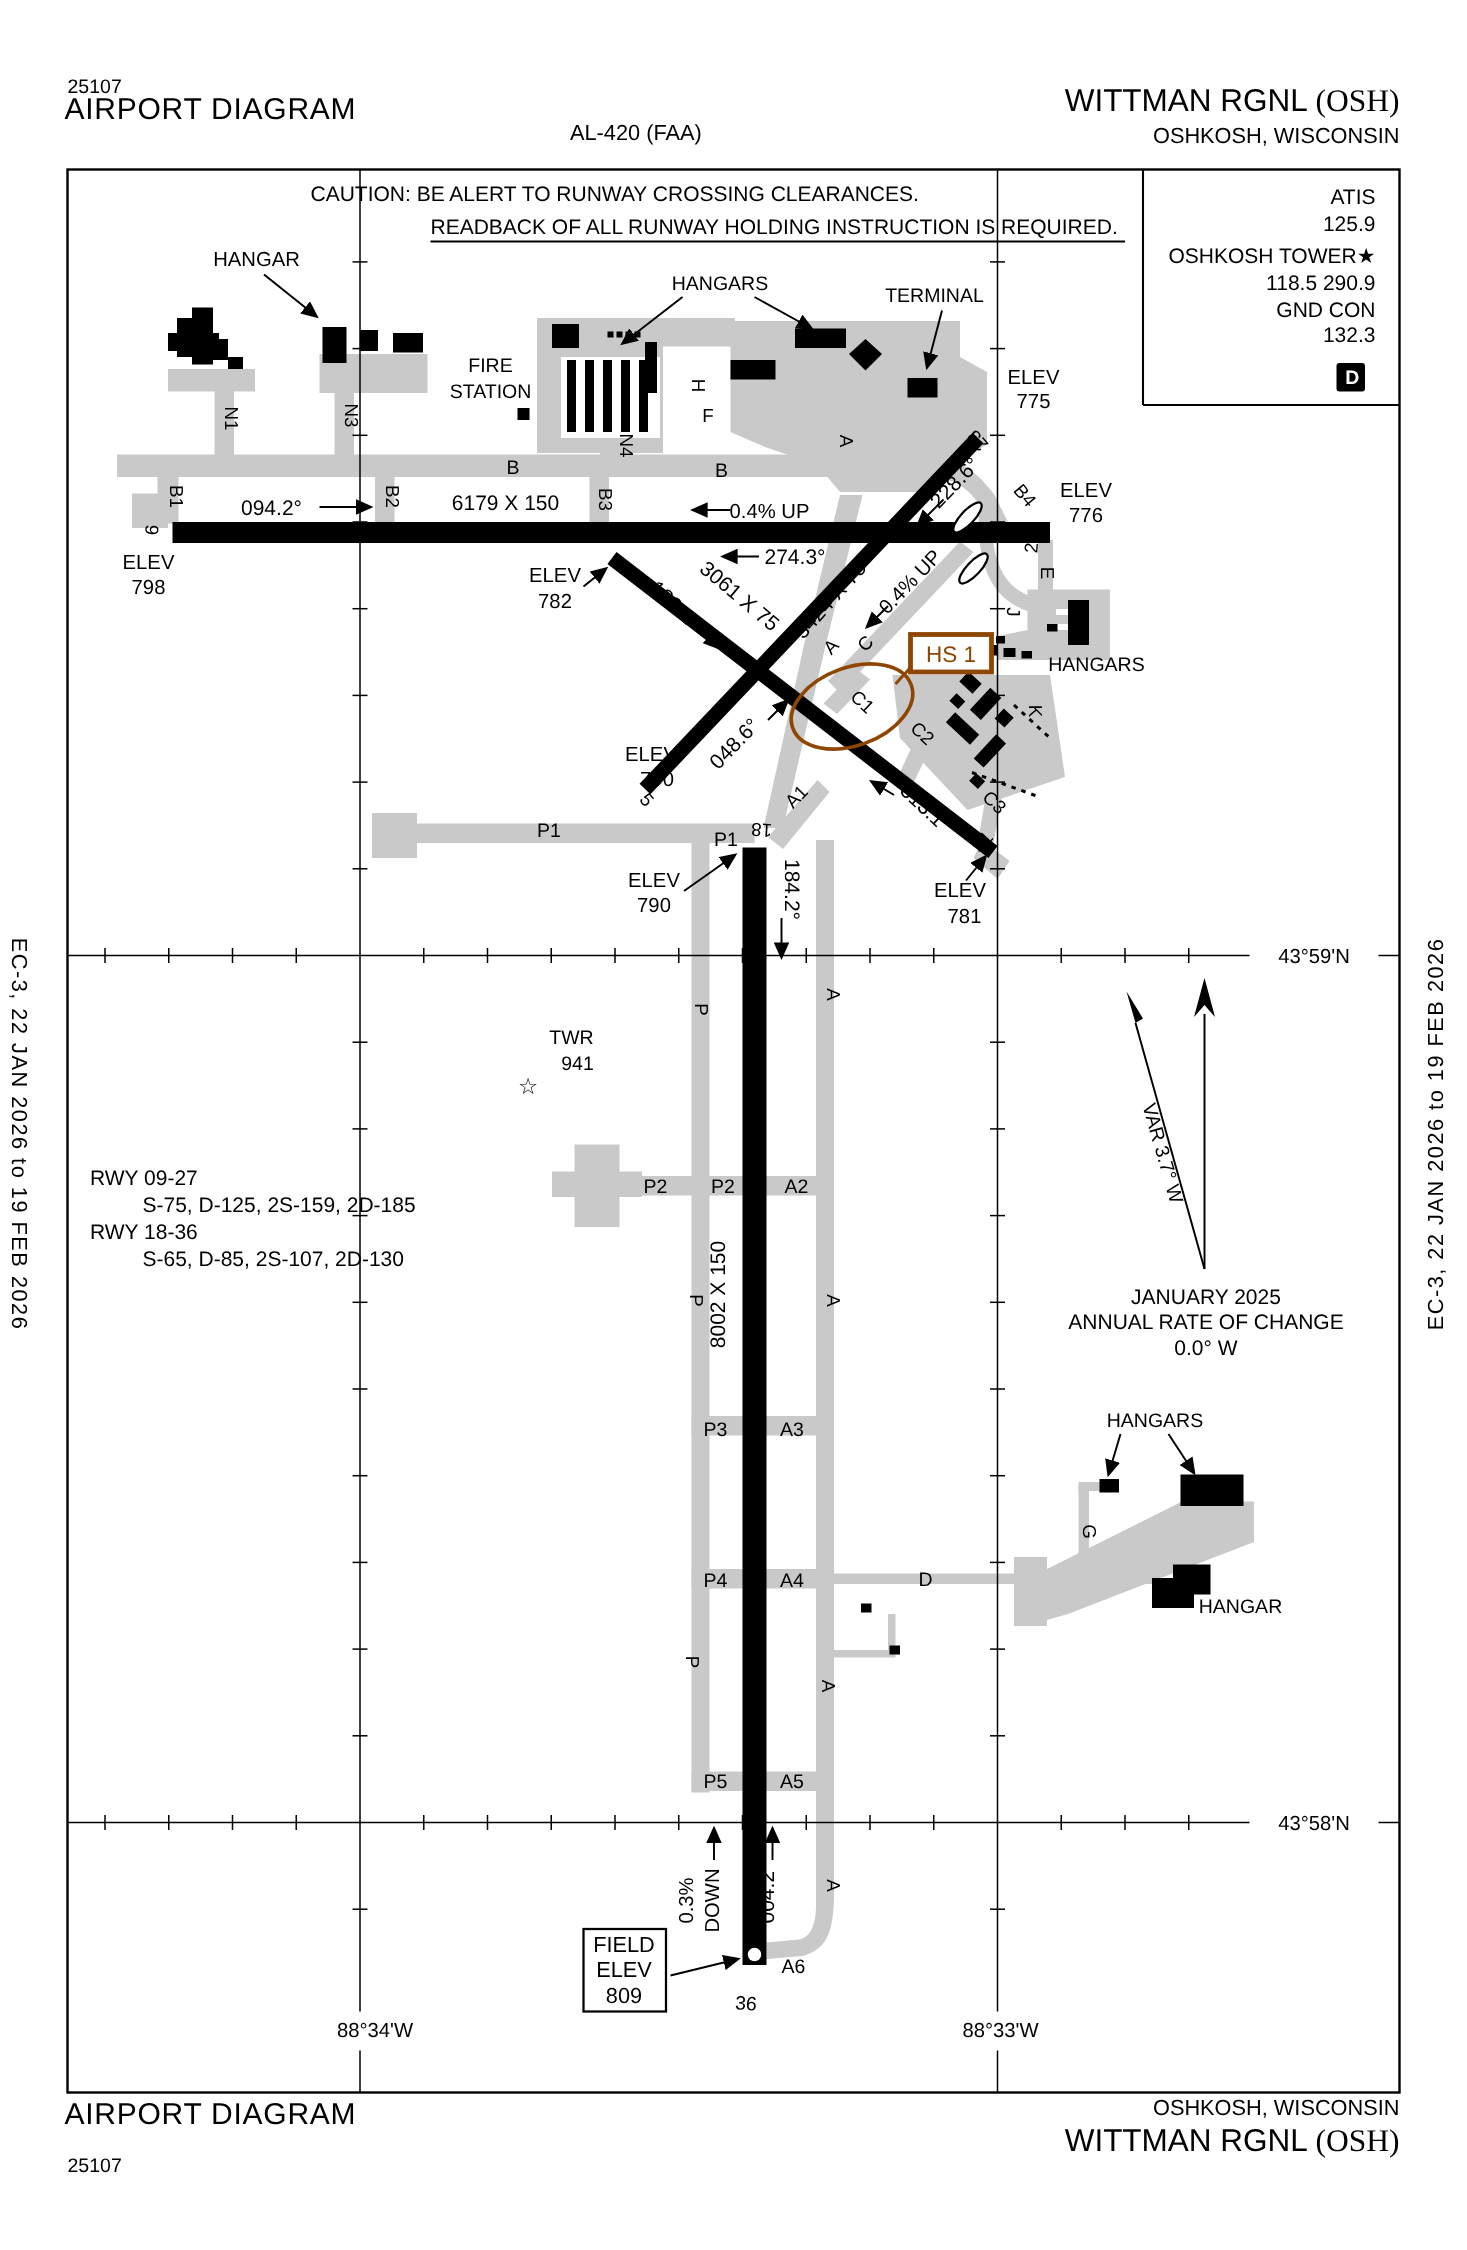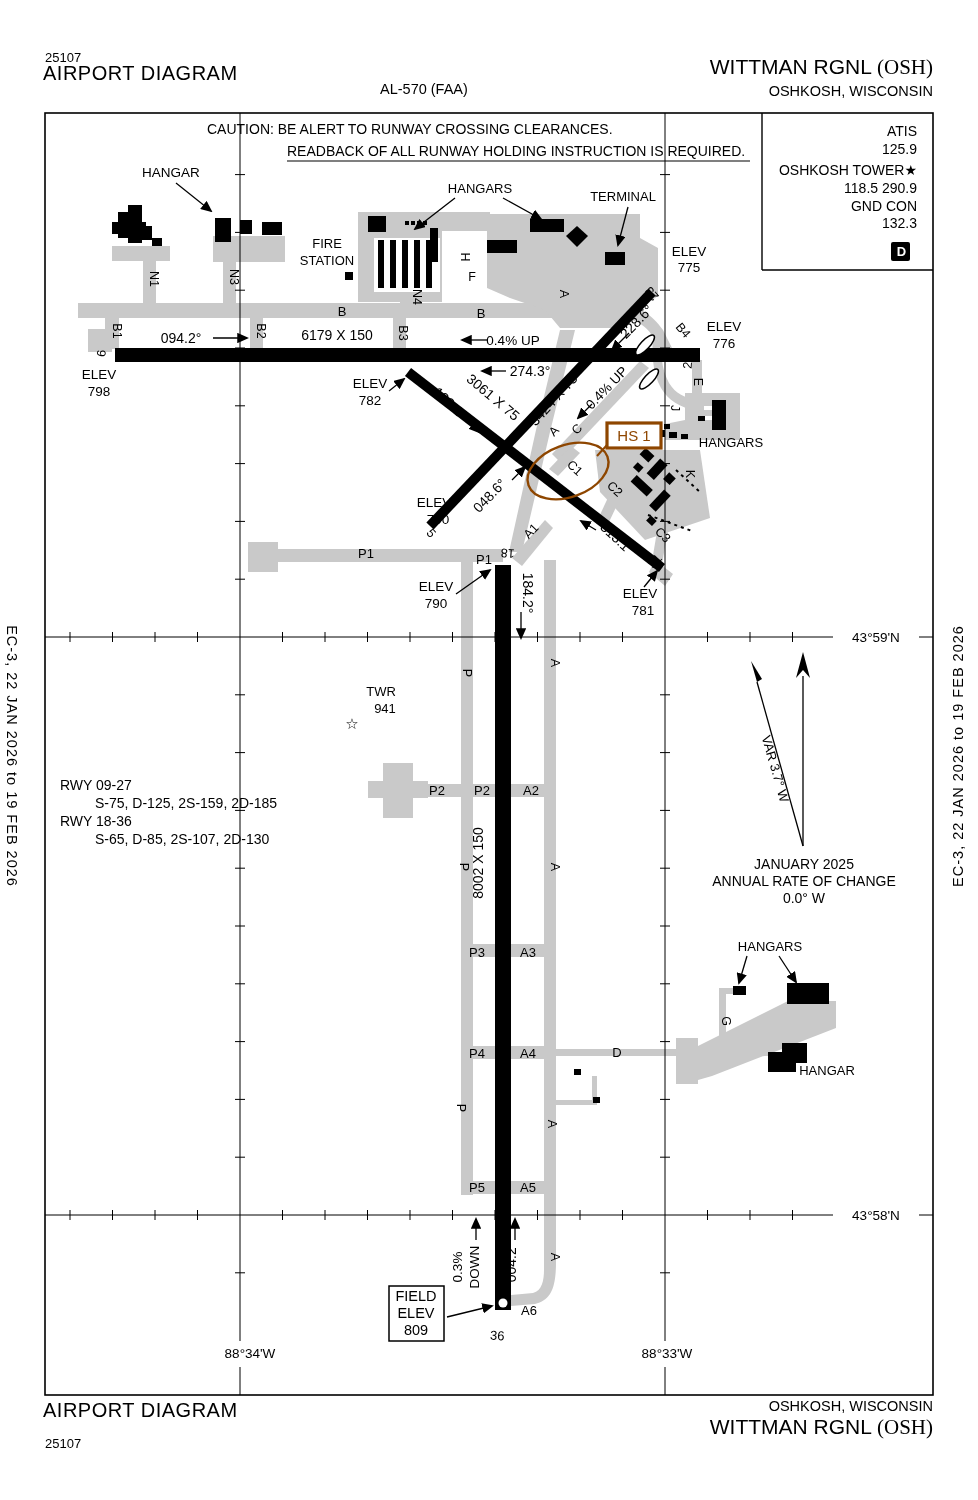--- a/index.html
+++ b/index.html
@@ -17,21 +17,21 @@
   #right-margin{left:718px;top:748px;width:480px;text-align:center;transform:rotate(-90deg);}
   svg text{font-family:"Liberation Sans","DejaVu Sans",sans-serif;}
 </style>
 </head>
 <body>
 
 <div id="page">
 
   <div class="abs h-num" style="left:45px;top:50px;">25107</div>
   <div class="abs h-big" style="left:43px;top:62px;">AIRPORT DIAGRAM</div>
-  <div class="abs h-sm" style="left:380px;top:81px;">AL-570 (FAA)</div>
+  <div class="abs h-sm" style="left:380px;top:81px;">AL-420 (FAA)</div>
   <div class="abs h-med right" style="right:45px;top:55px;">
     <span>WITTMAN RGNL</span>
     <span class="serif">(OSH)</span>
   </div>
   <div class="abs h-sm right" style="right:45px;top:83px;">OSHKOSH, WISCONSIN</div>
 
   <div id="left-margin" class="abs margin-note">EC-3,  22 JAN 2026  to  19 FEB 2026</div>
   <div id="right-margin" class="abs margin-note">EC-3,  22 JAN 2026  to  19 FEB 2026</div>
 
   <div class="abs h-big" style="left:43px;top:1399px;">AIRPORT DIAGRAM</div>

